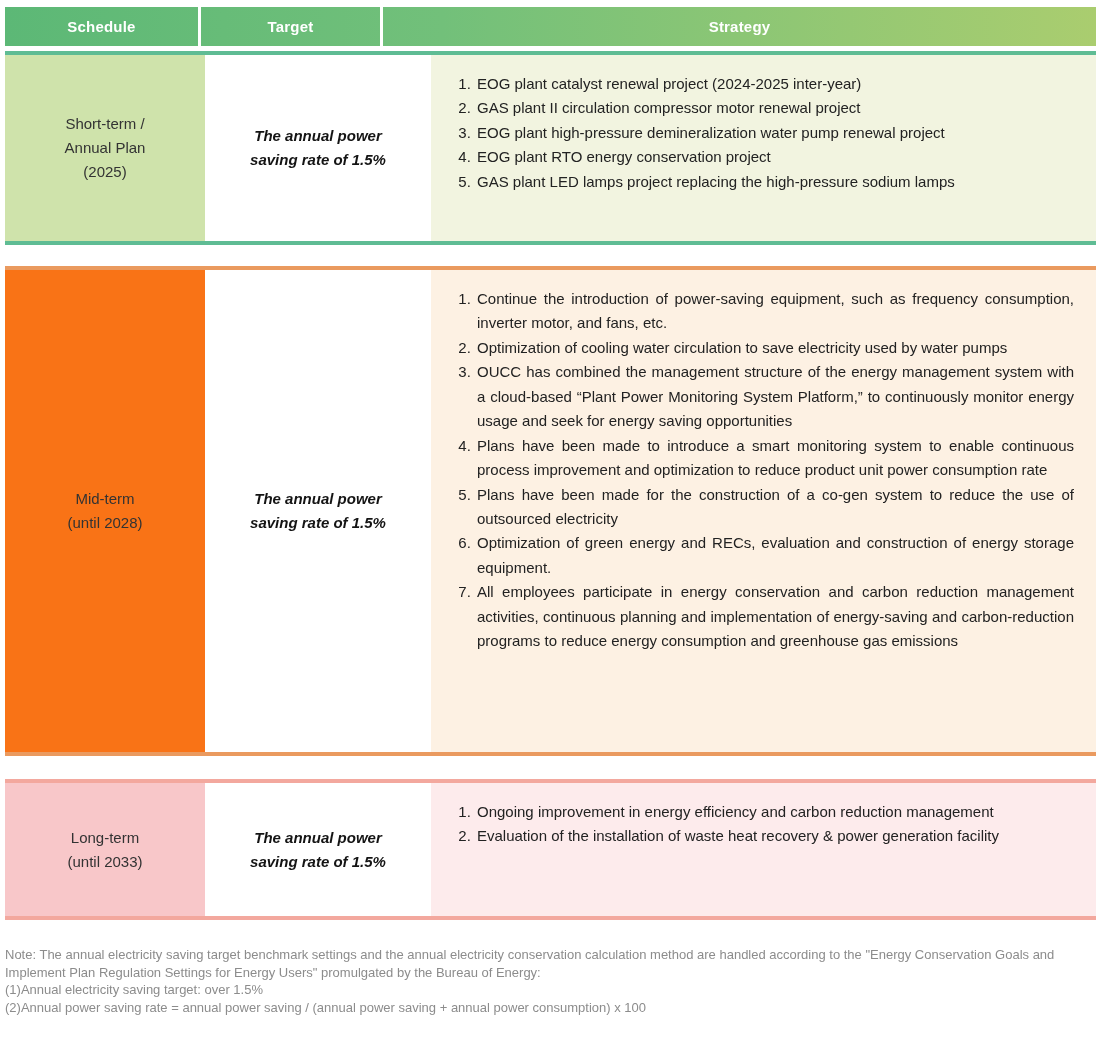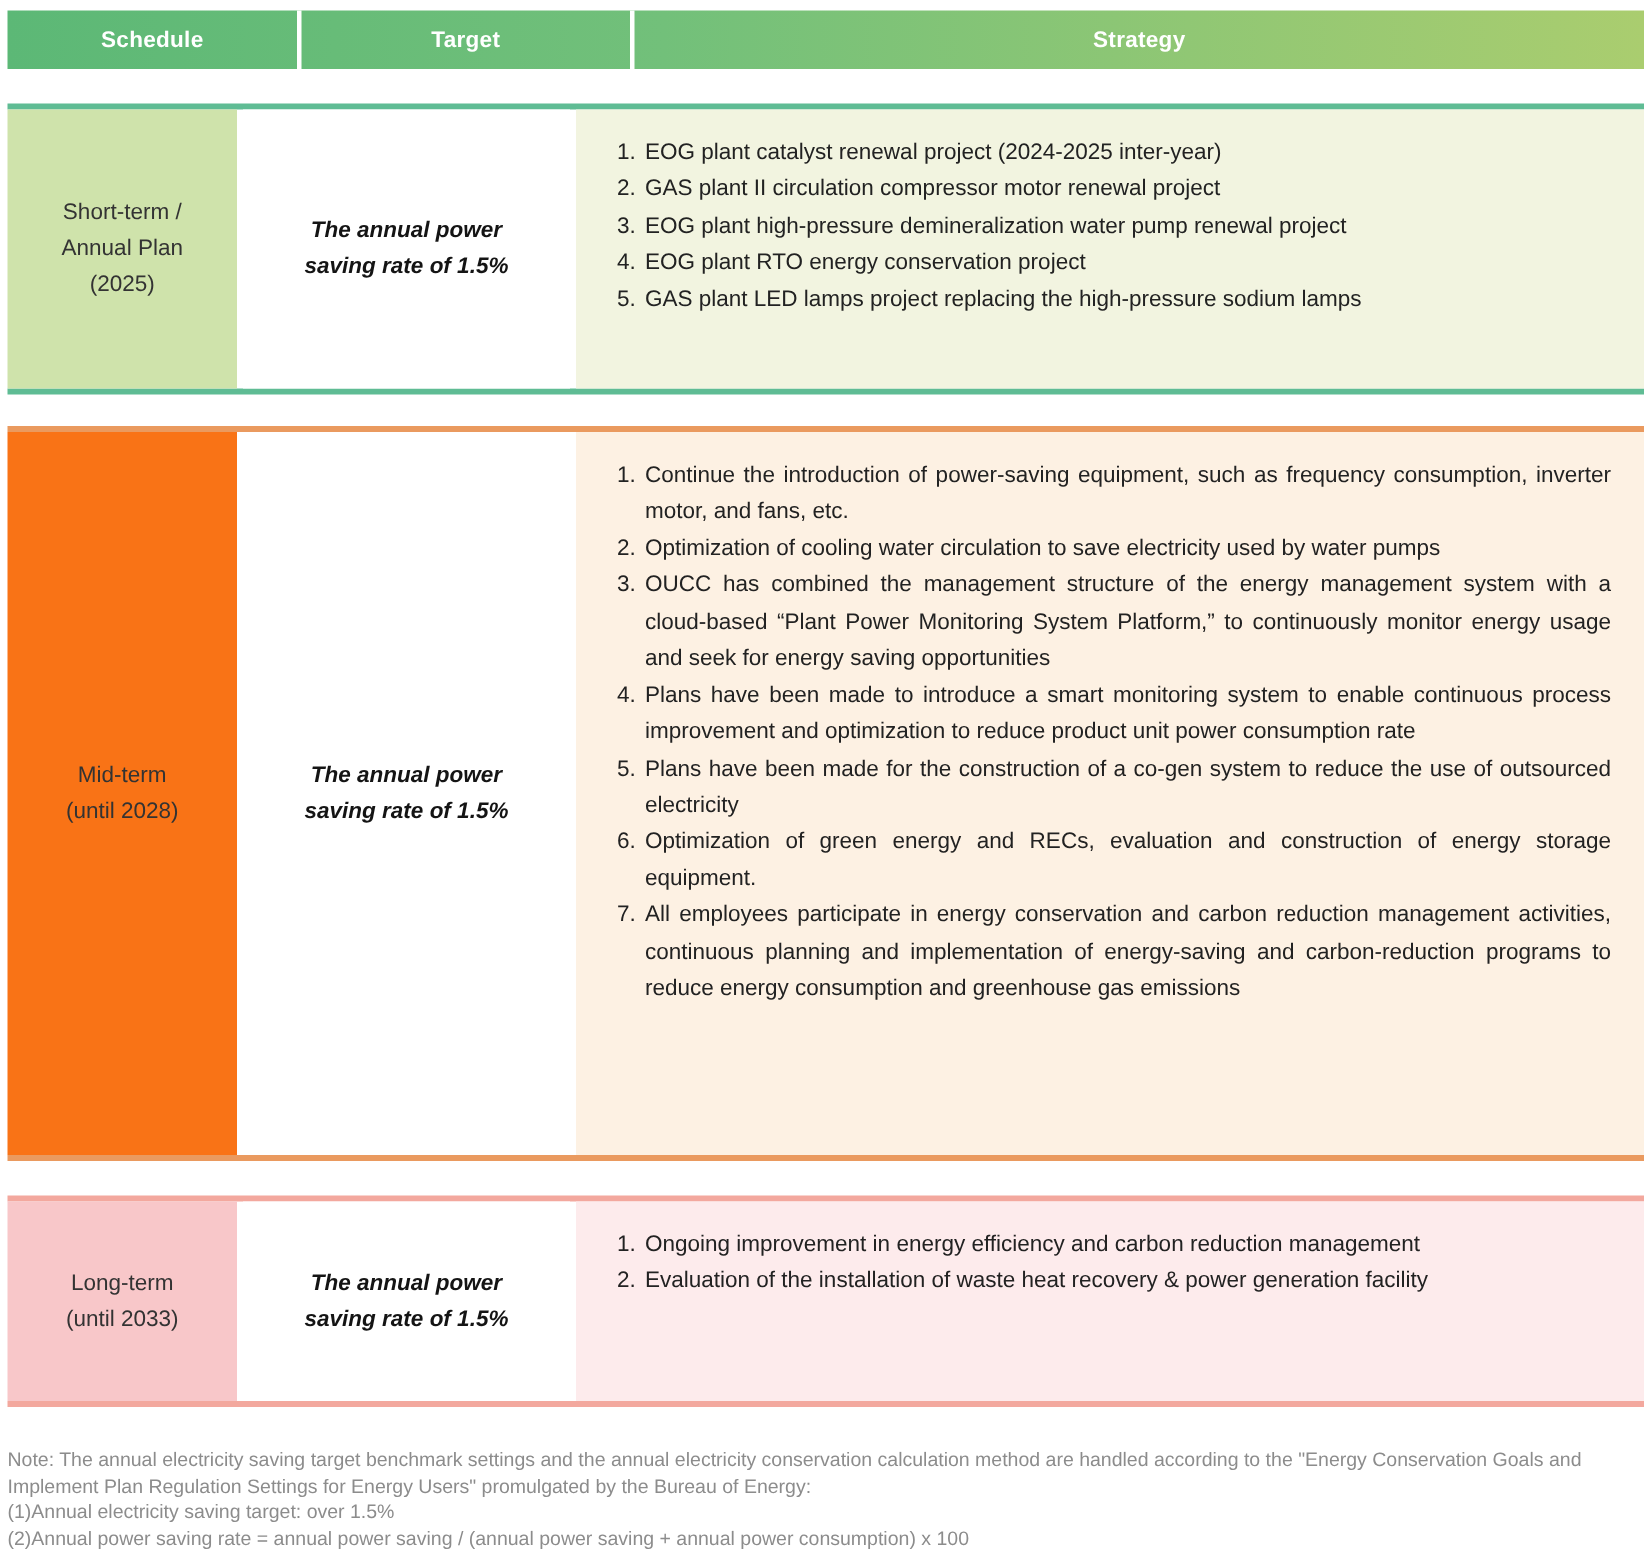--- a/index.html
+++ b/index.html
@@ -8,29 +8,29 @@
     font-family: "Liberation Sans", sans-serif;
     -webkit-font-smoothing: antialiased;
   }
   .page { padding: 7px 4px 10px 5px; }
 
   
   .header-row {
     display: flex;
     height: 39px;
     background: linear-gradient(90deg, #5cb876 0%, #72c07a 40%, #aacd6f 100%);
-    margin-bottom: 23px;
+    margin-bottom: 5px;
   }
   .hcell {
     display: flex; align-items: center; justify-content: center;
     color: #ffffff; font-weight: bold; font-size: 15px;
     letter-spacing: 0.2px;
   }
   .hc1 { width: 193px; }
-  .hc2 { width: 219px; }
+  .hc2 { width: 179px; }
   .hc3 { flex: 1; }
   .hdiv { width: 3px; background: #ffffff; }
 
   
   .row {
     display: flex;
     border-top: 4px solid;
     border-bottom: 4px solid;
   }
   .row-short { min-height: 186px; margin-bottom: 21px; }
@@ -43,21 +43,21 @@
 
   .sec-orange { border-color: #ea9a5f; }
   .sec-orange .schedule { background: #f97316; }
   .sec-orange .strategy { background: #fdf1e3; }
 
   .sec-pink   { border-color: #f3a89e; }
   .sec-pink   .schedule { background: #f8c7c9; }
   .sec-pink   .strategy { background: #fdebec; }
 
   .cell.schedule {
-    width: 153px; margin-right: 4px;
+    width: 200px; margin-right: 4px;
     display: flex; align-items: center; justify-content: center;
     text-align: center; font-size: 15px; color: #333333;
     white-space: pre-line; line-height: 1.6;
   }
   .cell.target {
     width: 218px; margin-right: 4px; background: #ffffff;
     display: flex; align-items: center; justify-content: center;
   }
   .target-text {
     font-weight: bold; font-size: 15px; color: #141414;

